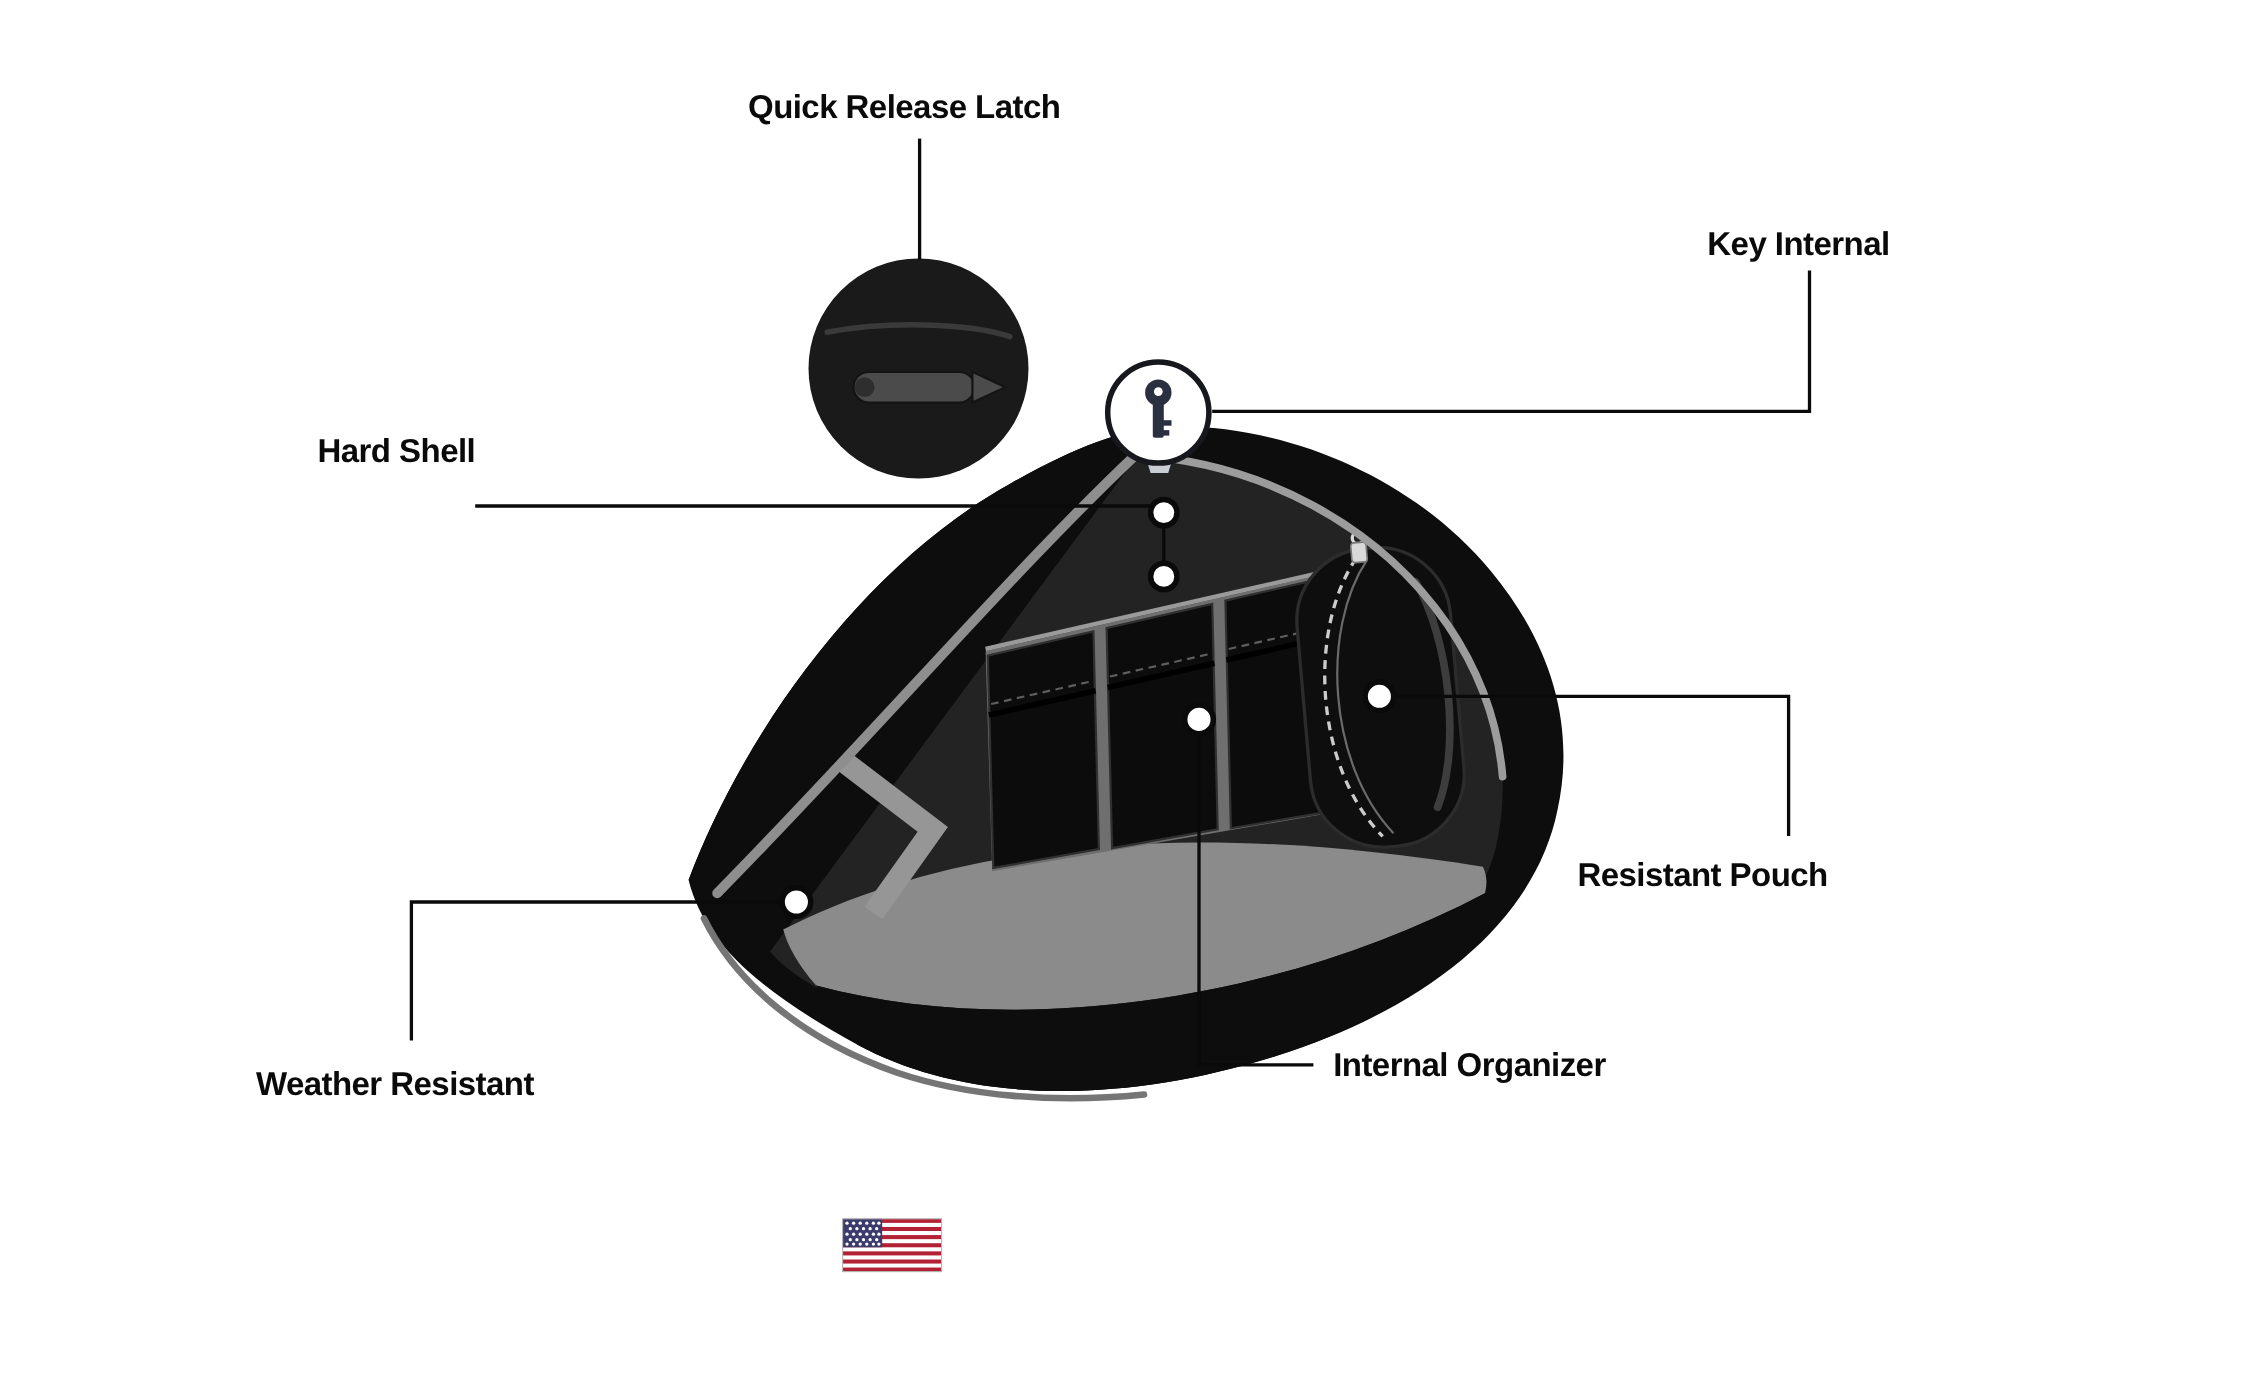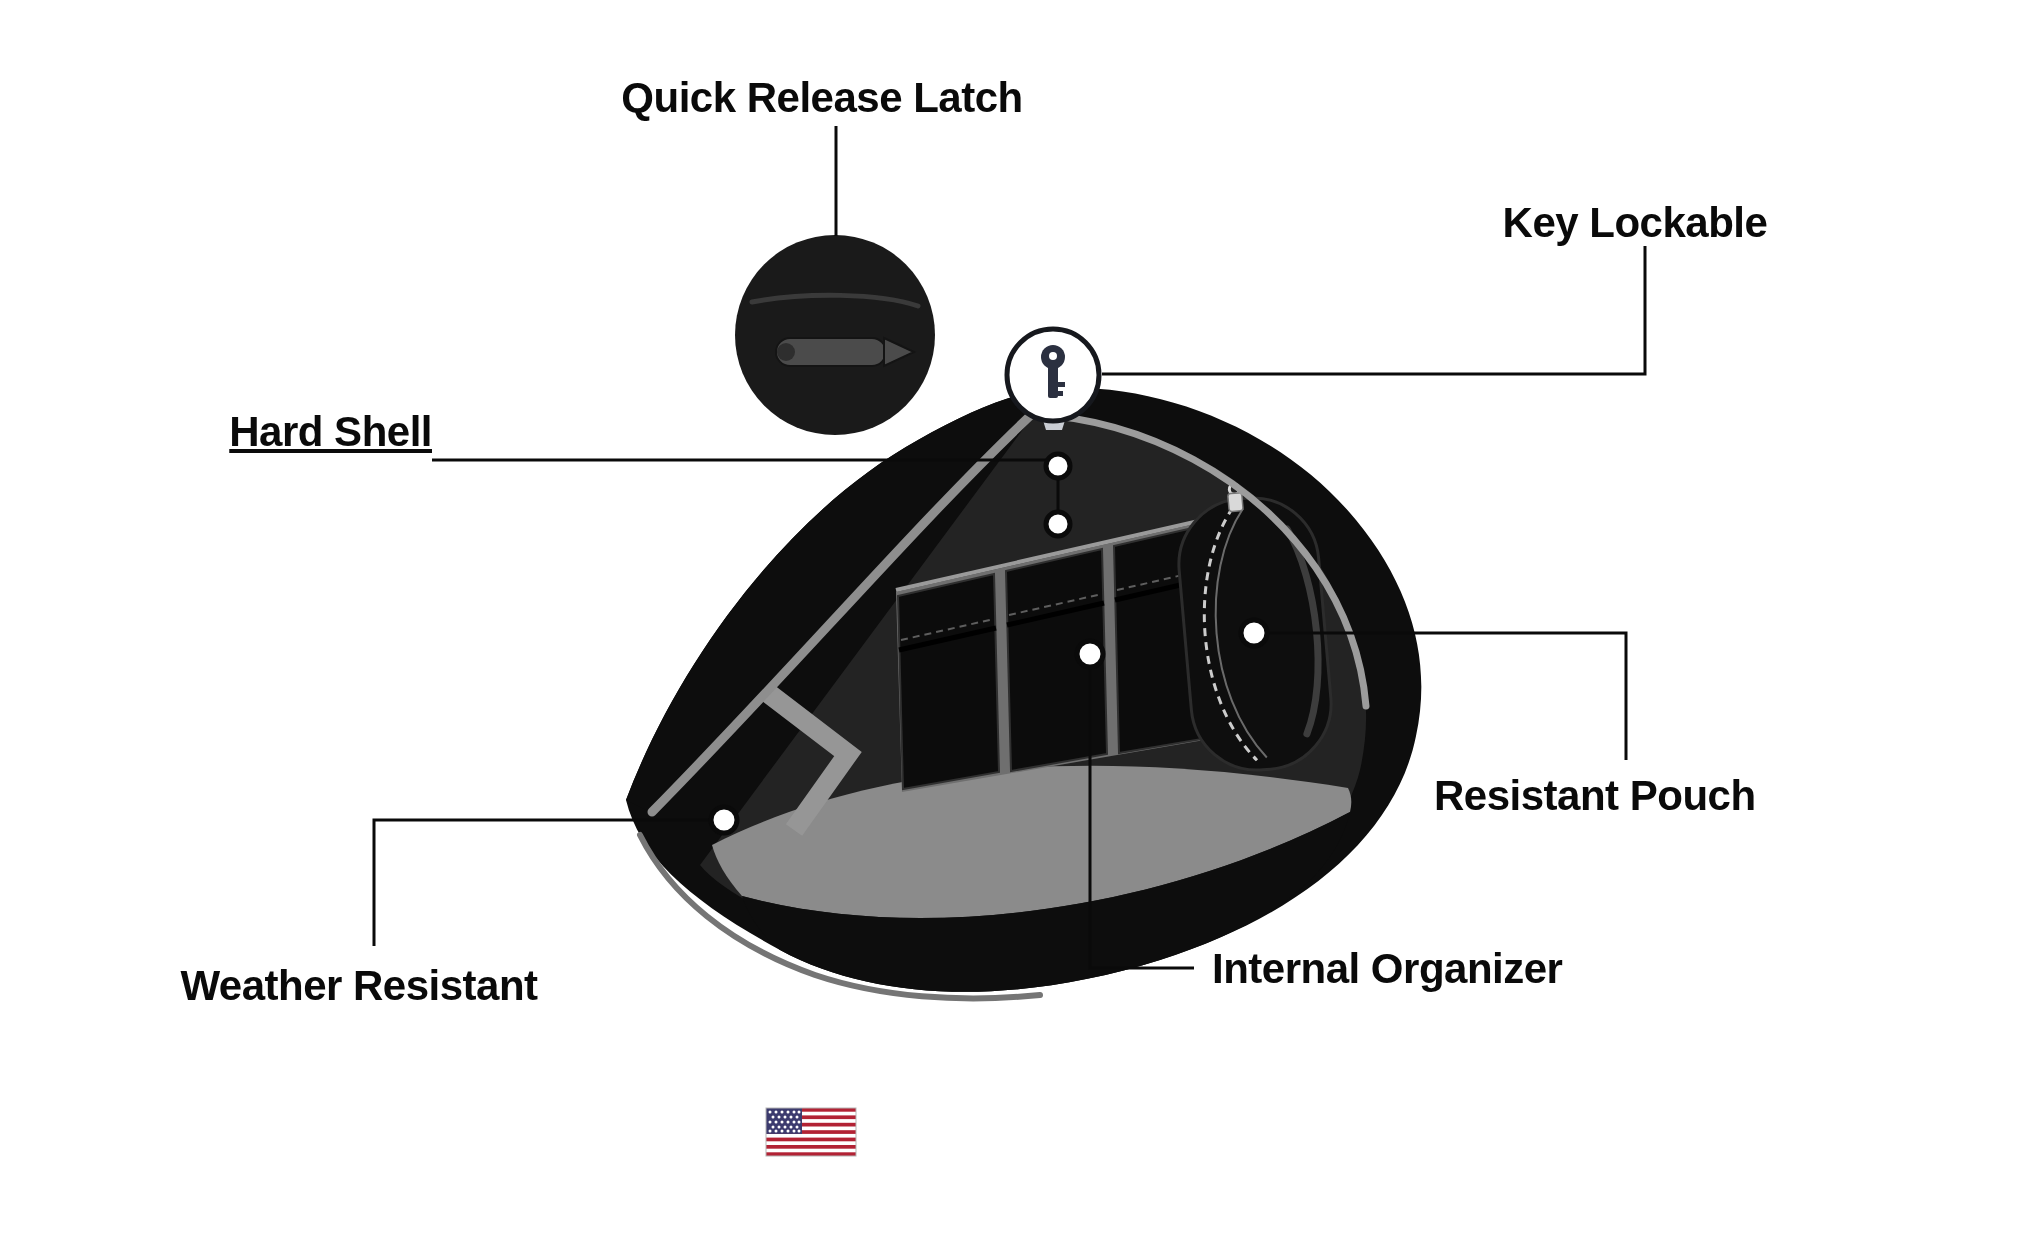--- a/index.html
+++ b/index.html
@@ -8,21 +8,21 @@
     width: 2044px;
     height: 1248px;
     background: #ffffff;
     overflow: hidden;
     font-family: "Liberation Sans", sans-serif;
   }
   svg.diagram { position: absolute; left: 0; top: 0; }
   .label {
     position: absolute;
     font-weight: 700;
-    font-size: 42px;
+    font-size: 30px;
     line-height: 47px;
     color: #0a0a0a;
     letter-spacing: -0.5px;
     white-space: nowrap;
   }
   .center { text-align: center; }
   .right  { text-align: right; }
   .label span { display: block; }
 </style>
 </head>
@@ -164,23 +164,23 @@
           <circle cx="22" cy="23" r="1.5"></circle>
           <circle cx="28" cy="23" r="1.5"></circle>
           <circle cx="33" cy="23" r="1.5"></circle>
       </g>
       <rect x="0" y="0" width="90" height="48" fill="none" stroke="#b5b5b5" stroke-width="1"></rect>
     </g>
   </svg>
 
   <div class="label center" style="left:572px; top:74px; width:500px;">Quick Release Latch</div>
 
-  <div class="label center" style="left:1455px; top:199px; width:360px;">Key Lockable</div>
+  <div class="label center" style="left:1455px; top:199px; width:360px;">Key Internal</div>
 
-  <div class="label right" style="left:132px; top:408px; width:300px;text-decoration:underline;">
+  <div class="label right" style="left:132px; top:387px; width:300px;">
     <span>Hard Shell</span>
   </div>
 
   <div class="label" style="left:1434px; top:772px;">
     <span>Resistant Pouch</span>
   </div>
 
   <div class="label center" style="left:114px; top:962px; width:490px;">Weather Resistant</div>
 
   <div class="label" style="left:1212px; top:945px;">Internal Organizer</div>

